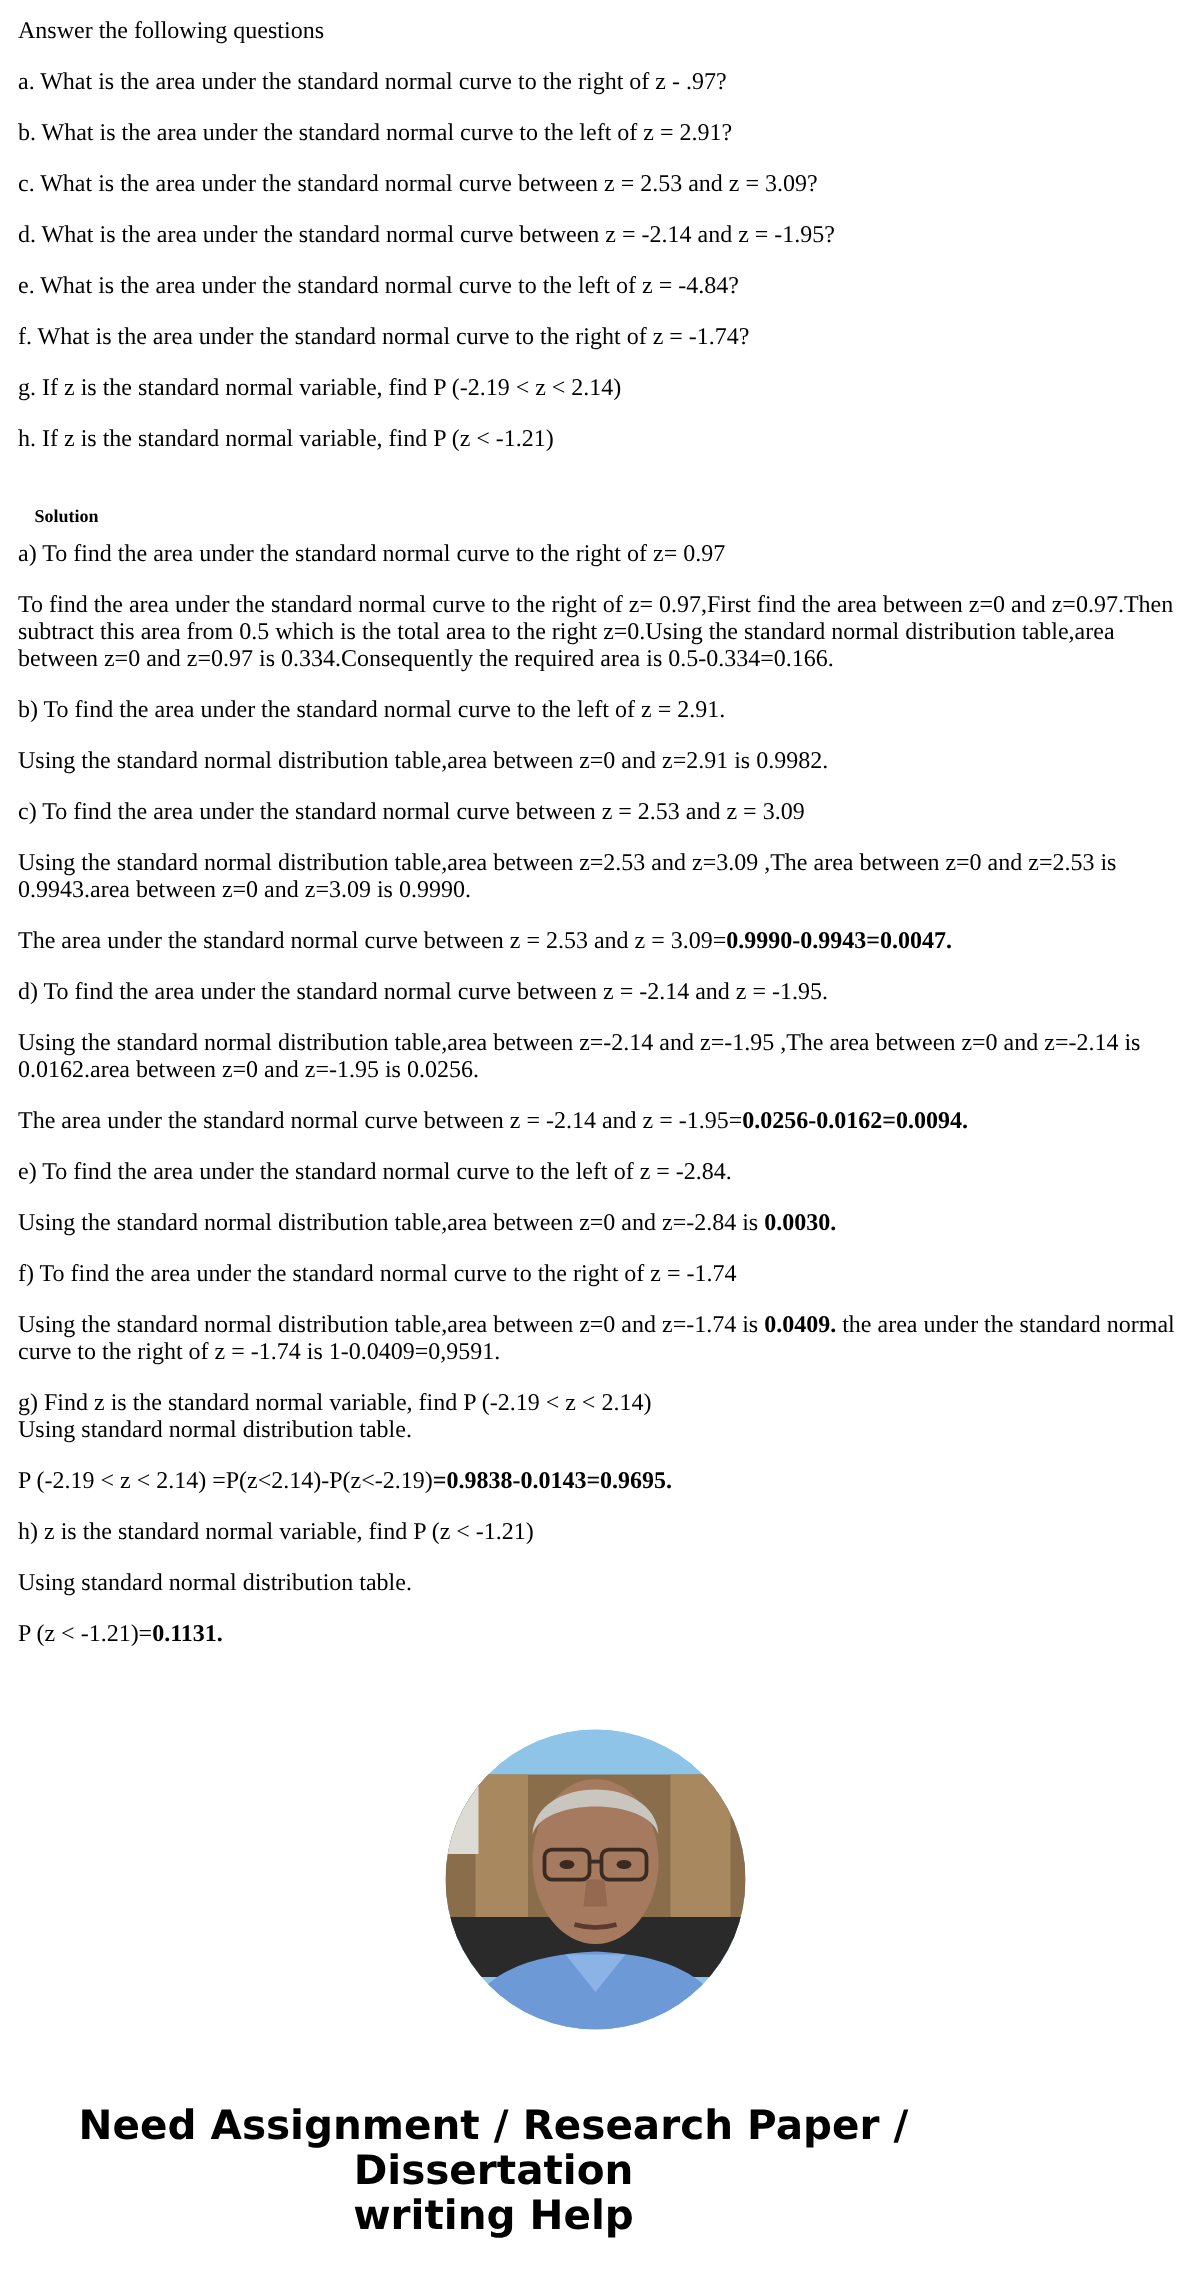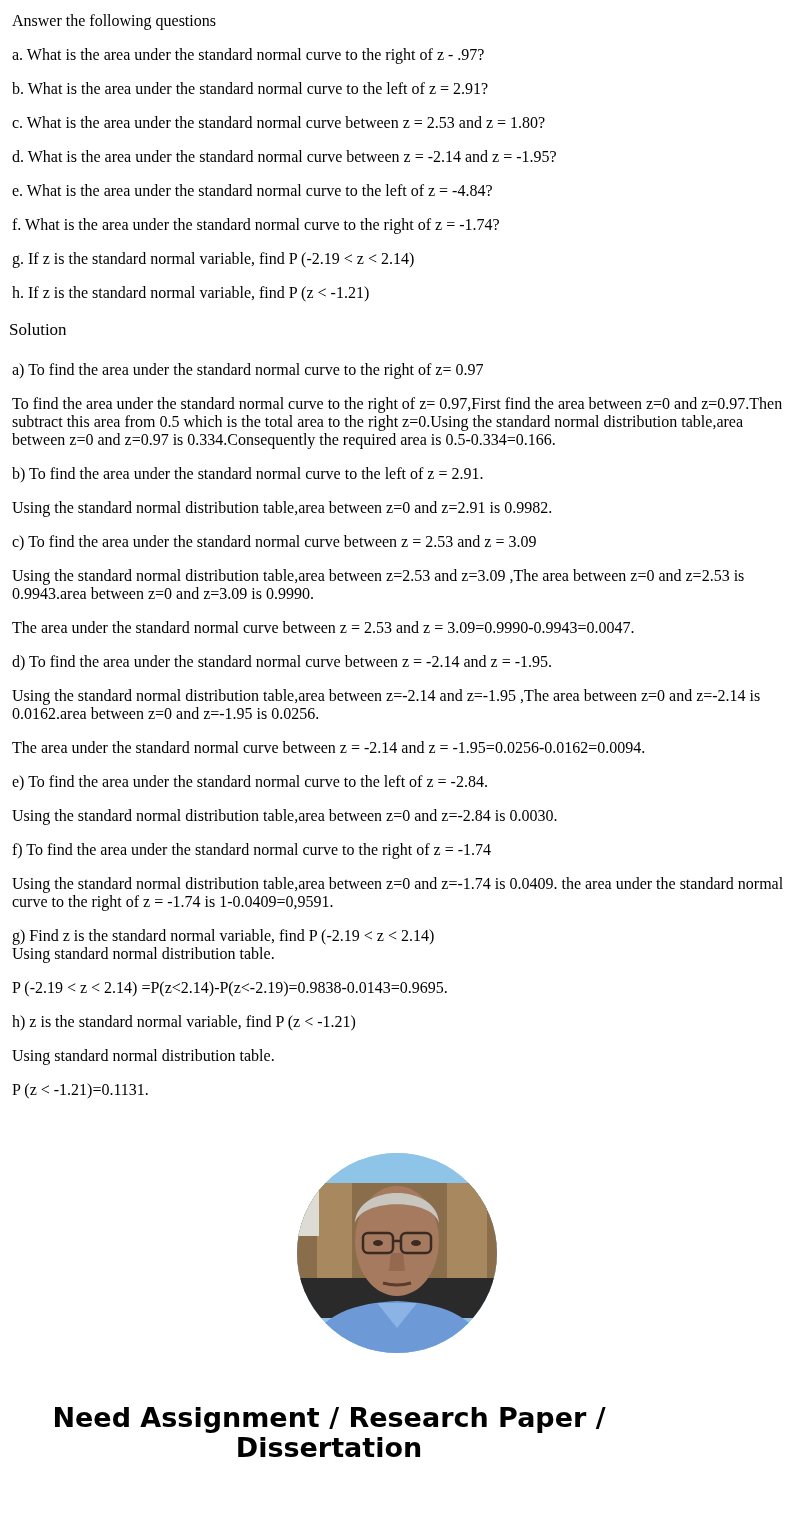--- a/index.html
+++ b/index.html
@@ -9,24 +9,24 @@
       position: relative;
       overflow: hidden;
       font-family: "Liberation Serif", "DejaVu Serif", serif;
       font-size: 16px;
       line-height: 18px;
       color: #000000;
     }
     .content { position: absolute; left: 8px; top: 0; width: 778px; }
     p { margin: 4px; position: absolute; left: 0; width: 778px; }
     h3 {
-      margin: 1px; position: absolute; left: 0;
-      font-size: 17px; font-weight: normal; line-height: 22px;
+      margin: 15px; position: absolute; left: 0;
+      font-size: 12px; font-weight: bold; line-height: 22px;
     }
-    b { font-weight: normal; }
+    b { font-weight: bold; }
     .avatar {
       position: absolute;
       left: 297px; top: 1153px;
       width: 200px; height: 200px;
       border-radius: 50%;
       overflow: hidden;
       background: #8fc3e6;
     }
     .footer {
       position: absolute;
@@ -40,21 +40,21 @@
       color: #000000;
     }
   </style>
 </head>
 <body>
 
 <div class="content">
   <p style="top:8px">Answer the following questions</p>
   <p style="top:42px">a. What is the area under the standard normal curve to the right of z - .97?</p>
   <p style="top:76px">b. What is the area under the standard normal curve to the left of z = 2.91?</p>
-  <p style="top:110px">c. What is the area under the standard normal curve between z = 2.53 and z = 1.80?</p>
+  <p style="top:110px">c. What is the area under the standard normal curve between z = 2.53 and z = 3.09?</p>
   <p style="top:144px">d. What is the area under the standard normal curve between z = -2.14 and z = -1.95?</p>
   <p style="top:178px">e. What is the area under the standard normal curve to the left of z = -4.84?</p>
   <p style="top:212px">f. What is the area under the standard normal curve to the right of z = -1.74?</p>
   <p style="top:246px">g. If z is the standard normal variable, find P (-2.19 &lt; z &lt; 2.14)</p>
   <p style="top:280px">h. If z is the standard normal variable, find P (z &lt; -1.21)</p>
 
   <h3 style="top:318px">Solution</h3>
 
   <p style="top:357px">a) To find the area under the standard normal curve to the right of z= 0.97</p>
   <p style="top:391px">To find the area under the standard normal curve to the right of z= 0.97,First find the area between z=0 and z=0.97.Then subtract this area from 0.5 which is the total area to the right z=0.Using the standard normal distribution table,area between z=0 and z=0.97 is 0.334.Consequently the required area is 0.5-0.334=0.166.</p>
@@ -102,13 +102,14 @@
     <line x1="96" y1="88" x2="104" y2="88" stroke="#3a2a22" stroke-width="2.5"></line>
     <ellipse cx="81" cy="90" rx="5" ry="3" fill="#3b2a22"></ellipse>
     <ellipse cx="119" cy="90" rx="5" ry="3" fill="#3b2a22"></ellipse>
     <path d="M94 100 L92 118 L108 118 L106 100 Z" fill="#95694f"></path>
     <path d="M86 130 Q100 134 114 130" stroke="#5c3a2e" stroke-width="3" fill="none"></path>
   </svg>
 </div>
 
 <div class="footer">
   <div>Need Assignment / Research Paper / Dissertation</div>
+  <div>writing Help</div>
 </div>
 
 </body></html>

